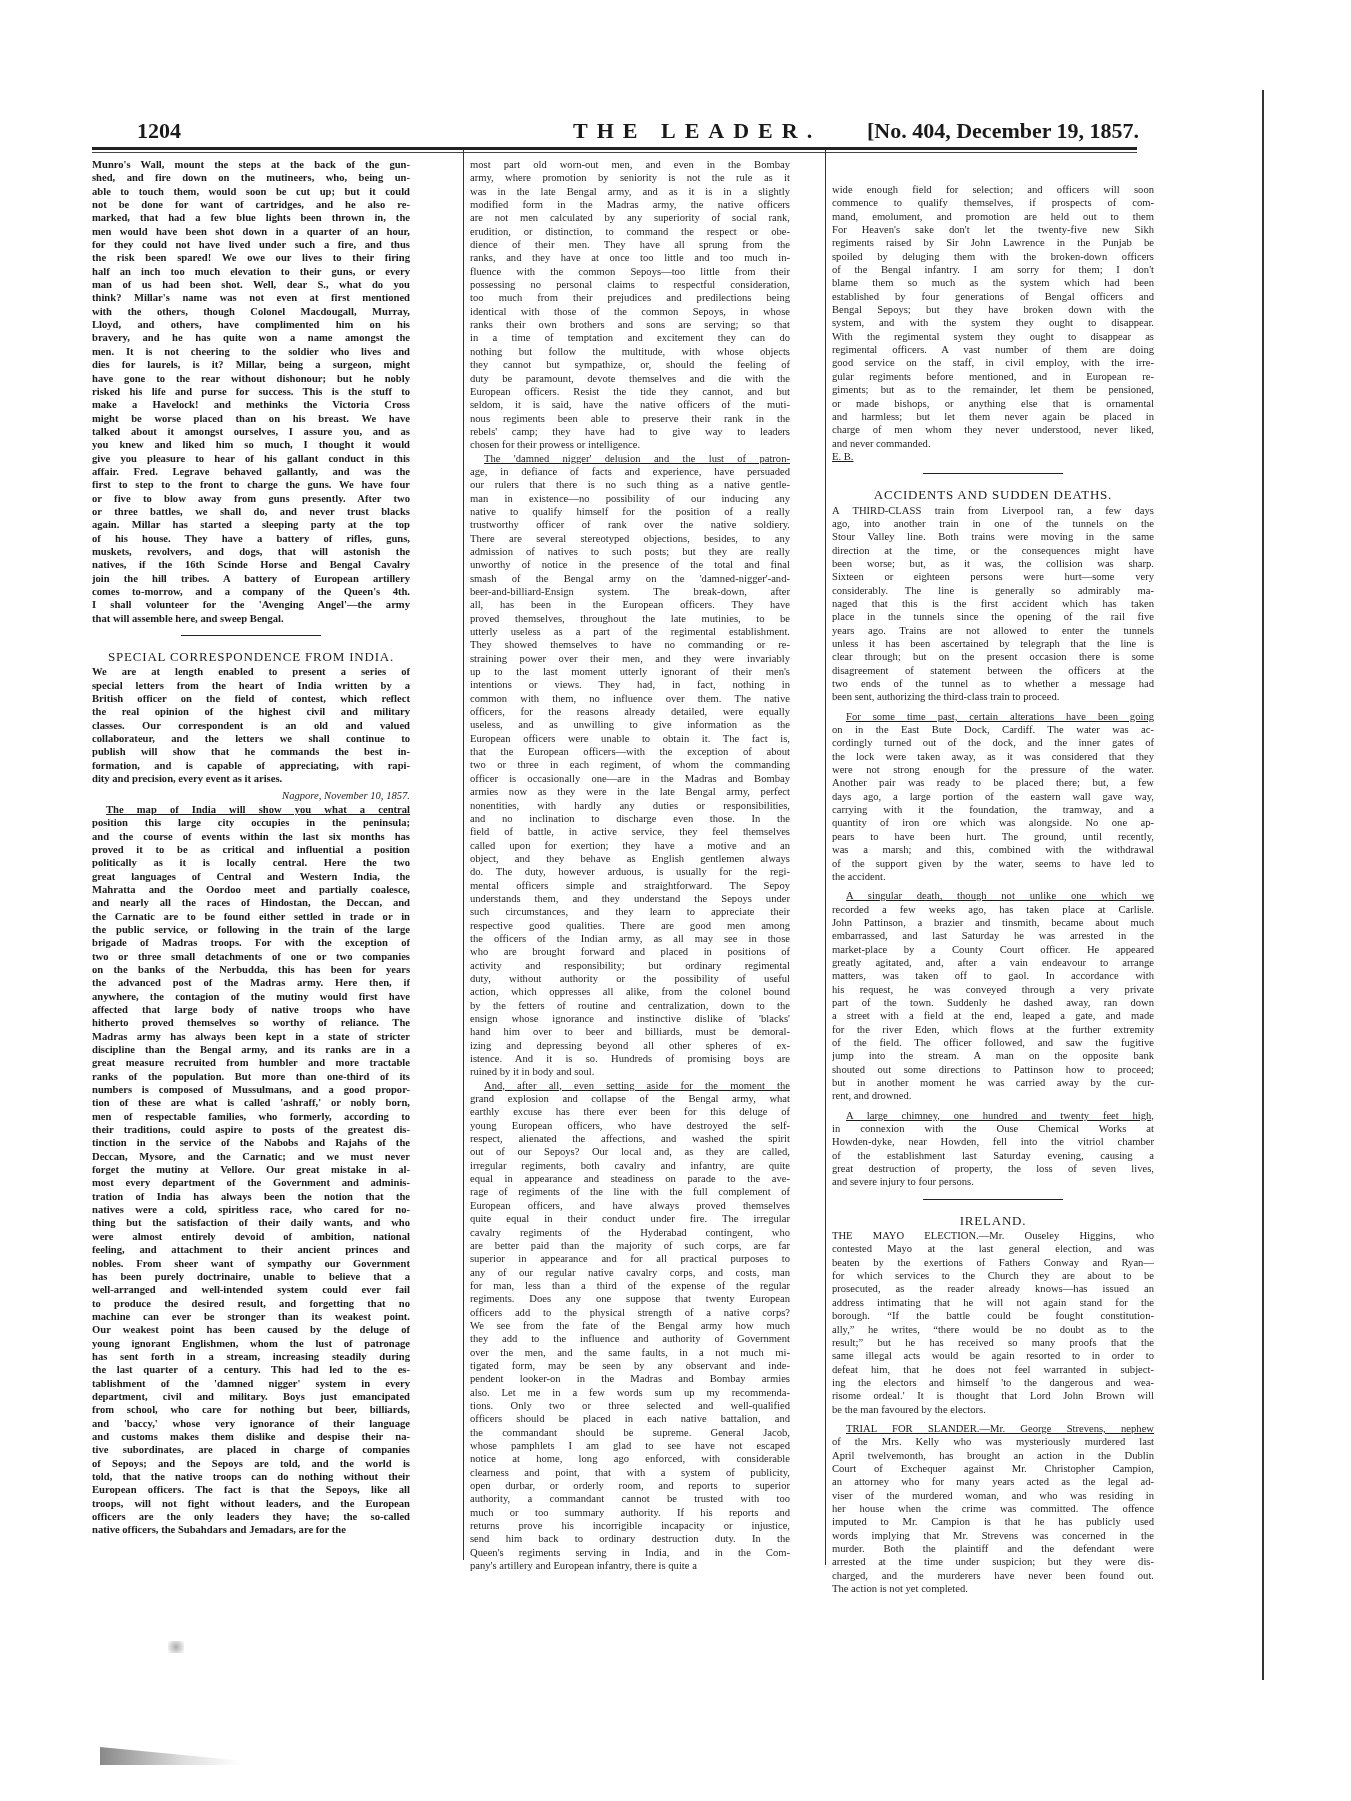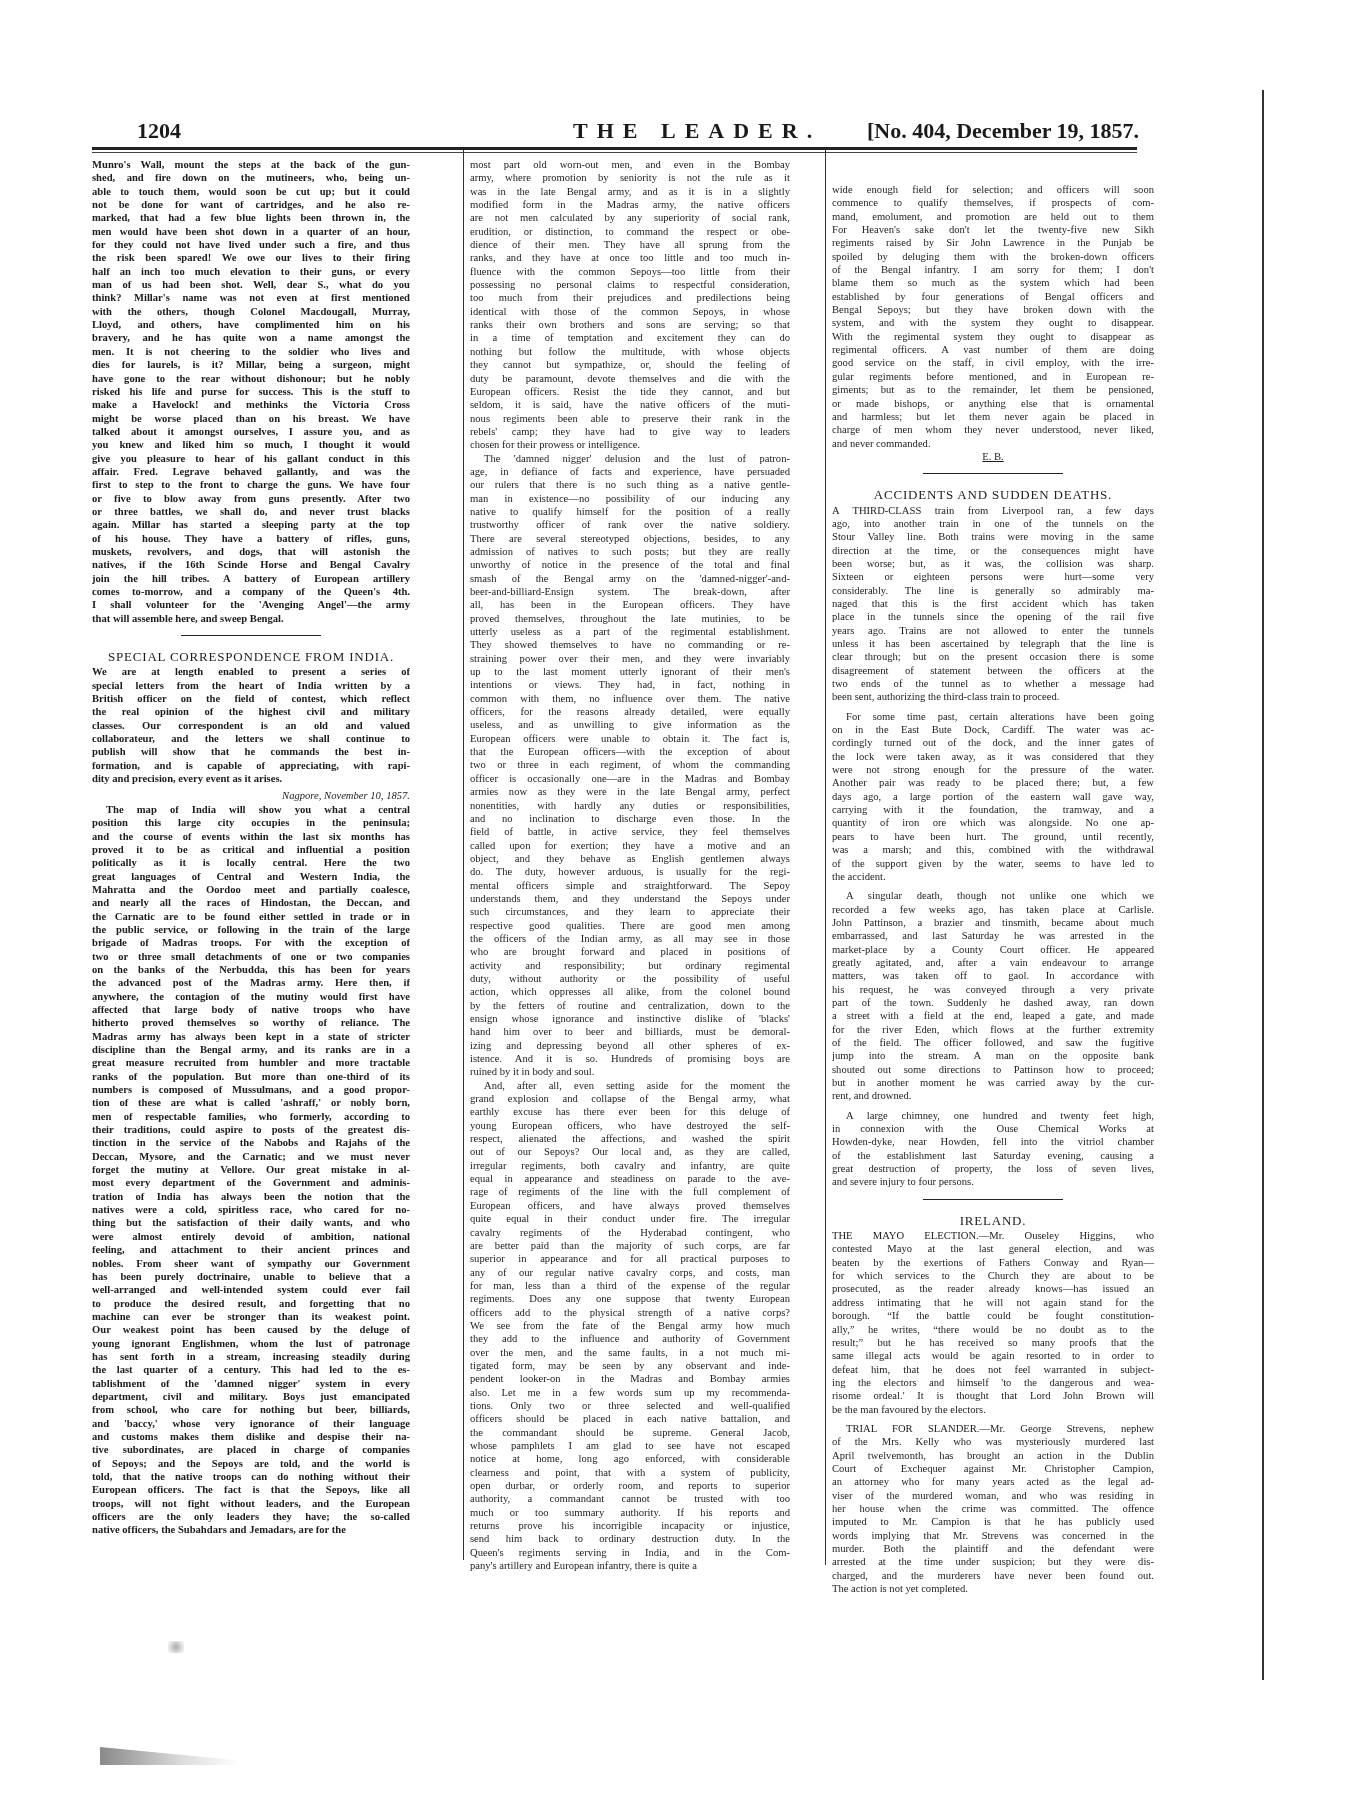--- a/index.html
+++ b/index.html
@@ -15,25 +15,25 @@
   .col1 { left: 92px; width: 318px; }
   .col2 { left: 470px; width: 320px; }
   .col3 { left: 832px; width: 322px; margin-top: 25px; }
   .vrule { position: absolute; top: 150px; width: 0; border-left: 1px solid #333; }
   .vr1 { left: 463px; height: 1410px; }
   .vr2 { left: 825px; height: 1415px; }
   .edge { position: absolute; left: 1262px; top: 90px; height: 1590px; border-left: 2px solid #333; }
   .line { display: block; white-space: nowrap; overflow: hidden; text-align: justify; text-align-last: justify; }
   .line.last { text-align-last: left; }
   .bold .line { font-weight: bold; }
-  .indent { padding-left: 14px; }
+  .indent { padding-left: 14px; text-decoration: underline; }
   .heading { display: block; text-align: center; font-family: "Liberation Serif", serif; font-size: 13px; letter-spacing: 0.8px; margin: 6px 0 2px; white-space: nowrap; }
   .sep { display: block; width: 140px; margin: 10px auto 14px; border-top: 1px solid #222; }
   .dateline { display: block; text-align: right; font-style: italic; margin: 4px 0 0; }
-  .sig { display: block; text-align: center; text-decoration: underline; }
+  .sig { display: block; text-align: left; text-decoration: underline; }
   .spacer { display: block; height: 6px; }
   .smudge { position: absolute; left: 100px; top: 1735px; width: 140px; height: 30px; background: linear-gradient(90deg, rgba(40,40,40,0.55), rgba(120,120,120,0.25) 60%, rgba(255,255,255,0)); clip-path: polygon(0 40%, 100% 85%, 100% 100%, 0 100%); }
   .speck { position: absolute; left: 168px; top: 1641px; width: 16px; height: 12px; background: radial-gradient(circle, rgba(90,90,90,0.5), rgba(255,255,255,0)); }
 </style>
 </head>
 <body>
 
 <div class="page">
 
   <div class="masthead">

